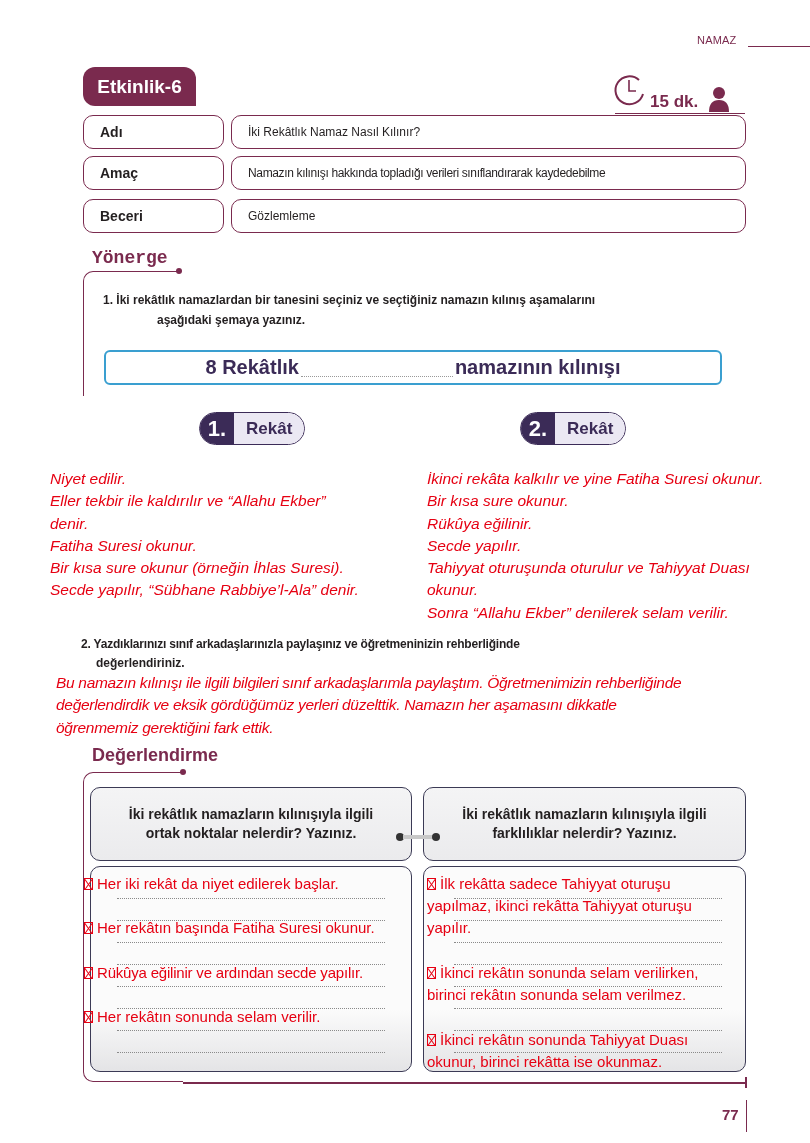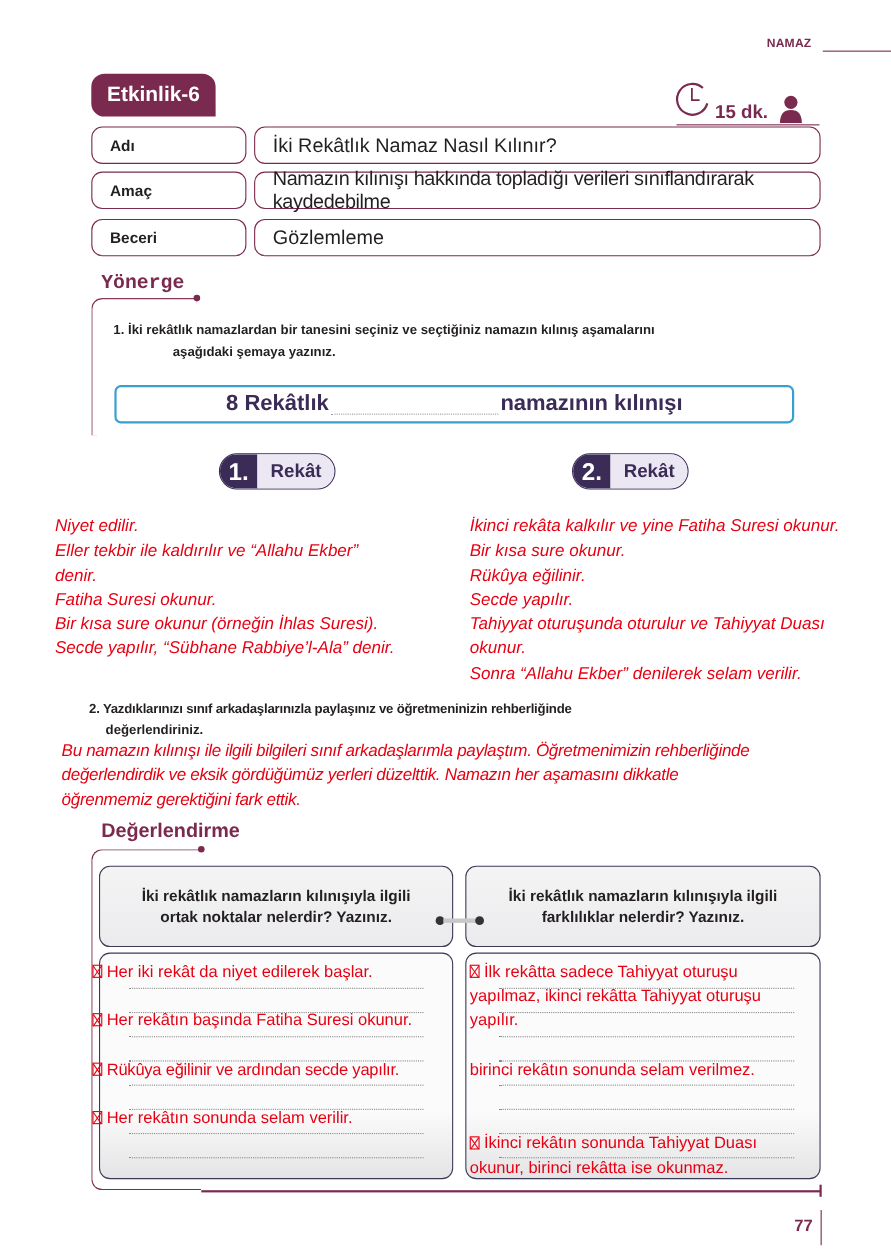--- a/index.html
+++ b/index.html
@@ -1,34 +1,34 @@
 <!DOCTYPE html>
 <html><head>
 <meta charset="utf-8">
 <style>
   * { box-sizing: border-box; margin: 0; padding: 0; }
   html, body { width: 810px; height: 1143px; background: #ffffff; overflow: hidden; }
   body { position: relative; font-family: "Liberation Sans", sans-serif; color: #231f20; }
   .abs { position: absolute; }
 
-  .running-head { left: 697px; top: 34px; font-size: 11px; font-weight: bold; color: #7a2a4e; letter-spacing: 0.2px; }
+  .running-head { left: 697px; top: 34px; font-size: 11px; font-weight: normal; color: #7a2a4e; letter-spacing: 0.2px; }
   .running-head-line { left: 748px; top: 46px; width: 62px; height: 1px; background: #7a2a4e; }
 
   .activity-tab { left: 83px; top: 67px; width: 113px; height: 39px; background: #7a2a4e; color: #fff;
     border-radius: 12px 12px 0 12px; font-size: 19px; font-weight: bold; display: flex; align-items: center; justify-content: center; }
 
   .clock { left: 613px; top: 72px; width: 36px; height: 36px; }
   .duration { left: 650px; top: 92px; font-size: 17px; font-weight: bold; color: #7a2a4e; }
   .person { left: 706px; top: 86px; width: 26px; height: 26px; }
   .dur-line { left: 615px; top: 113px; width: 130px; height: 1px; background: #7a2a4e; }
 
   .info-label { left: 83px; width: 141px; height: 34px; border: 1.2px solid #7a2a4e; border-radius: 10px;
     font-size: 14px; font-weight: bold; padding-left: 16px; display: flex; align-items: center; }
   .info-value { left: 231px; width: 515px; height: 34px; border: 1.2px solid #7a2a4e; border-radius: 10px;
-    font-size: 18px; padding-left: 16px; display: flex; align-items: center; }
+    font-size: 12px; padding-left: 16px; display: flex; align-items: center; }
 
   .section-title { font-size: 18px; font-weight: bold; color: #7a2a4e; }
   .bracket { border-left: 1.5px solid #7a2a4e; border-top: 1.5px solid #7a2a4e; border-radius: 10px 0 0 0; }
   .bracket-dot { width: 6px; height: 6px; border-radius: 50%; background: #7a2a4e; }
 
   .q-text { font-size: 12px; font-weight: bold; line-height: 20px; color: #231f20; }
 
   .schema-box { left: 104px; top: 350px; width: 618px; height: 35px; border: 2px solid #3a9fd0; border-radius: 6px;
     display: flex; align-items: center; justify-content: center; font-size: 20px; font-weight: bold; color: #3b2b57; }
   .schema-blank { display: inline-block; width: 152px; border-bottom: 1px dotted #999; height: 18px; margin: 0 2px; }
@@ -177,20 +177,21 @@
   <div class="abs eval-line" style="left:30px; top:141px; width:268px;"></div>
   <div class="abs eval-line" style="left:30px; top:163px; width:268px;"></div>
   <div class="abs eval-line" style="left:30px; top:185px; width:268px;"></div>
 </div>
 <div class="abs eval-item" style="left:427px; top:873px; width:325px;">
   <div><span class="box-mark"></span><span>İlk rekâtta sadece Tahiyyat oturuşu</span></div>
   <div>yapılmaz, ikinci rekâtta Tahiyyat oturuşu</div>
   <div>yapılır.</div>
 </div>
 <div class="abs eval-item" style="left:427px; top:962px; width:325px;">
+  <div><span class="box-mark"></span><span>İkinci rekâtın sonunda selam verilirken,</span></div>
   <div>birinci rekâtın sonunda selam verilmez.</div>
 </div>
 <div class="abs eval-item" style="left:427px; top:1029px; width:325px;">
   <div><span class="box-mark"></span><span>İkinci rekâtın sonunda Tahiyyat Duası</span></div>
   <div>okunur, birinci rekâtta ise okunmaz.</div>
 </div>
 
 <div class="abs page-num">77</div>
 <div class="abs page-bar"></div>
 

